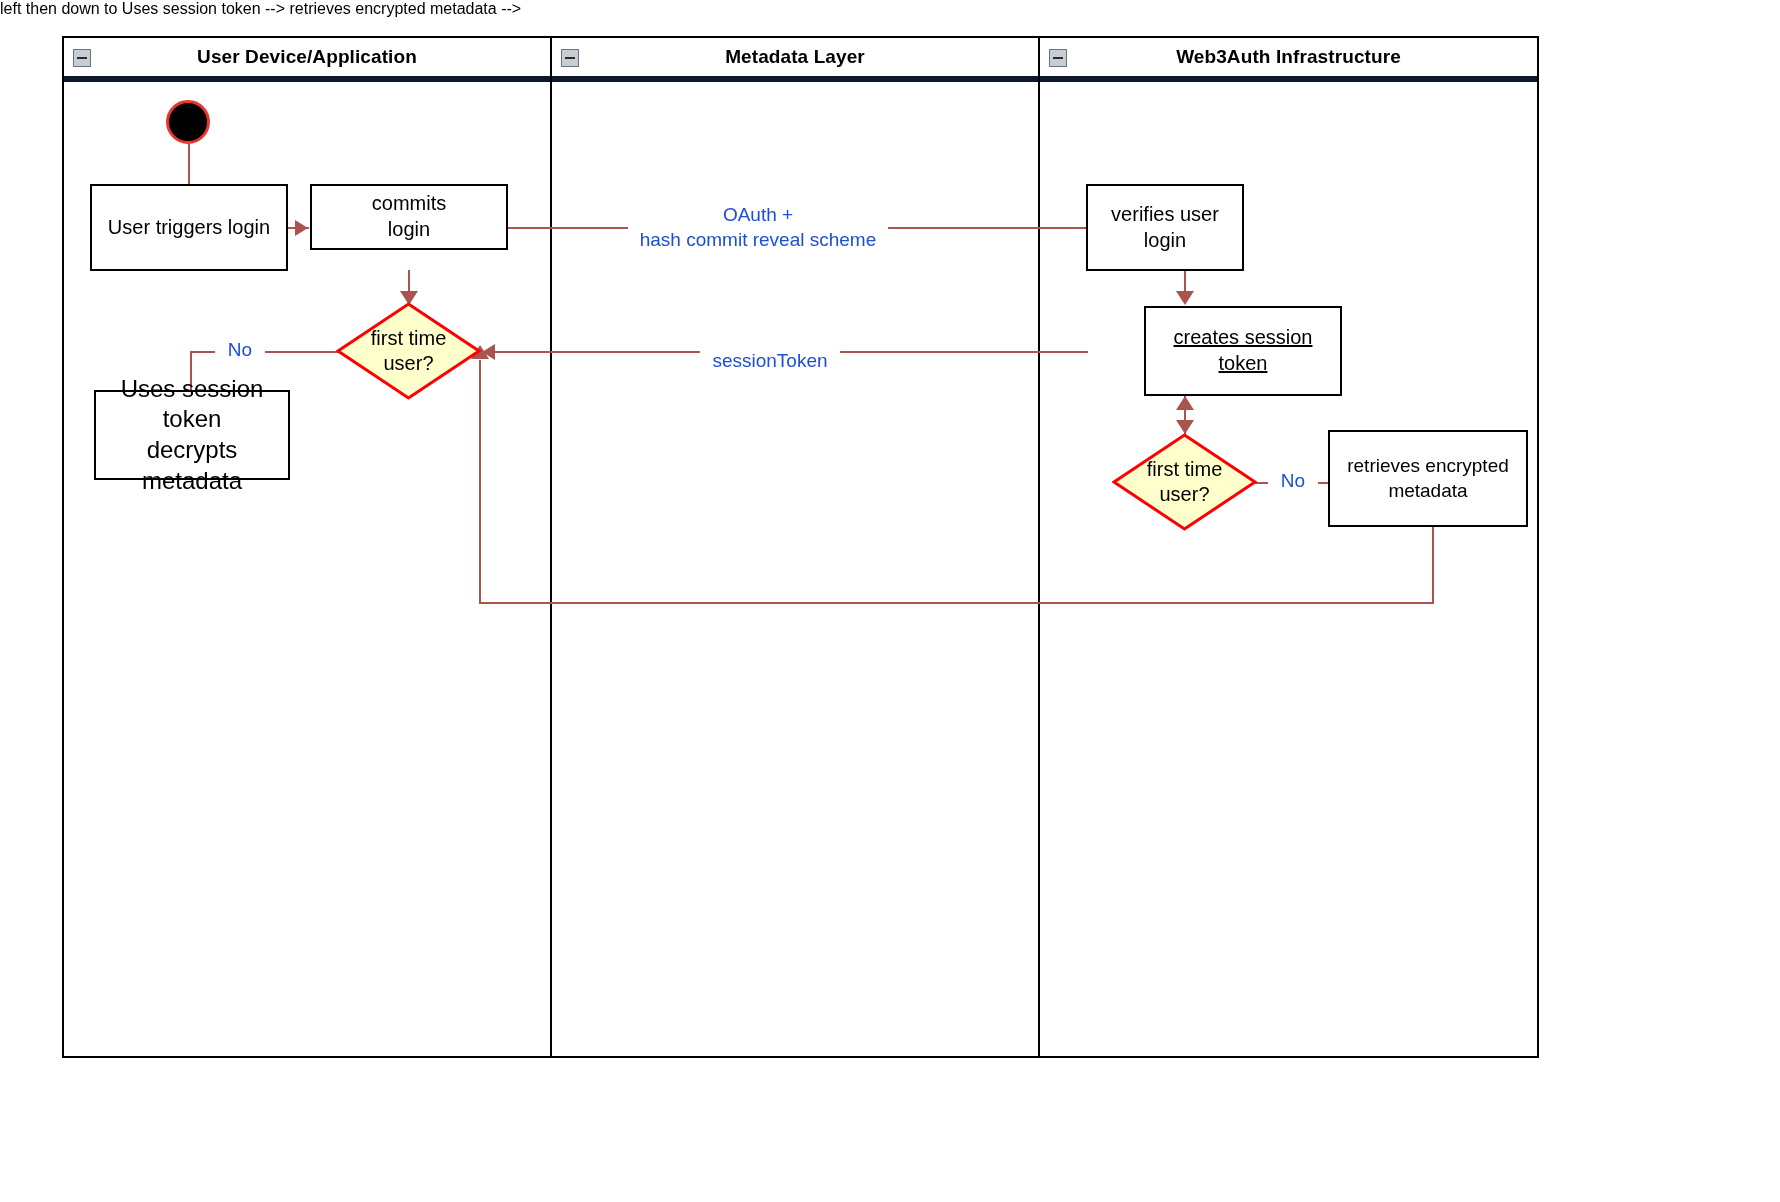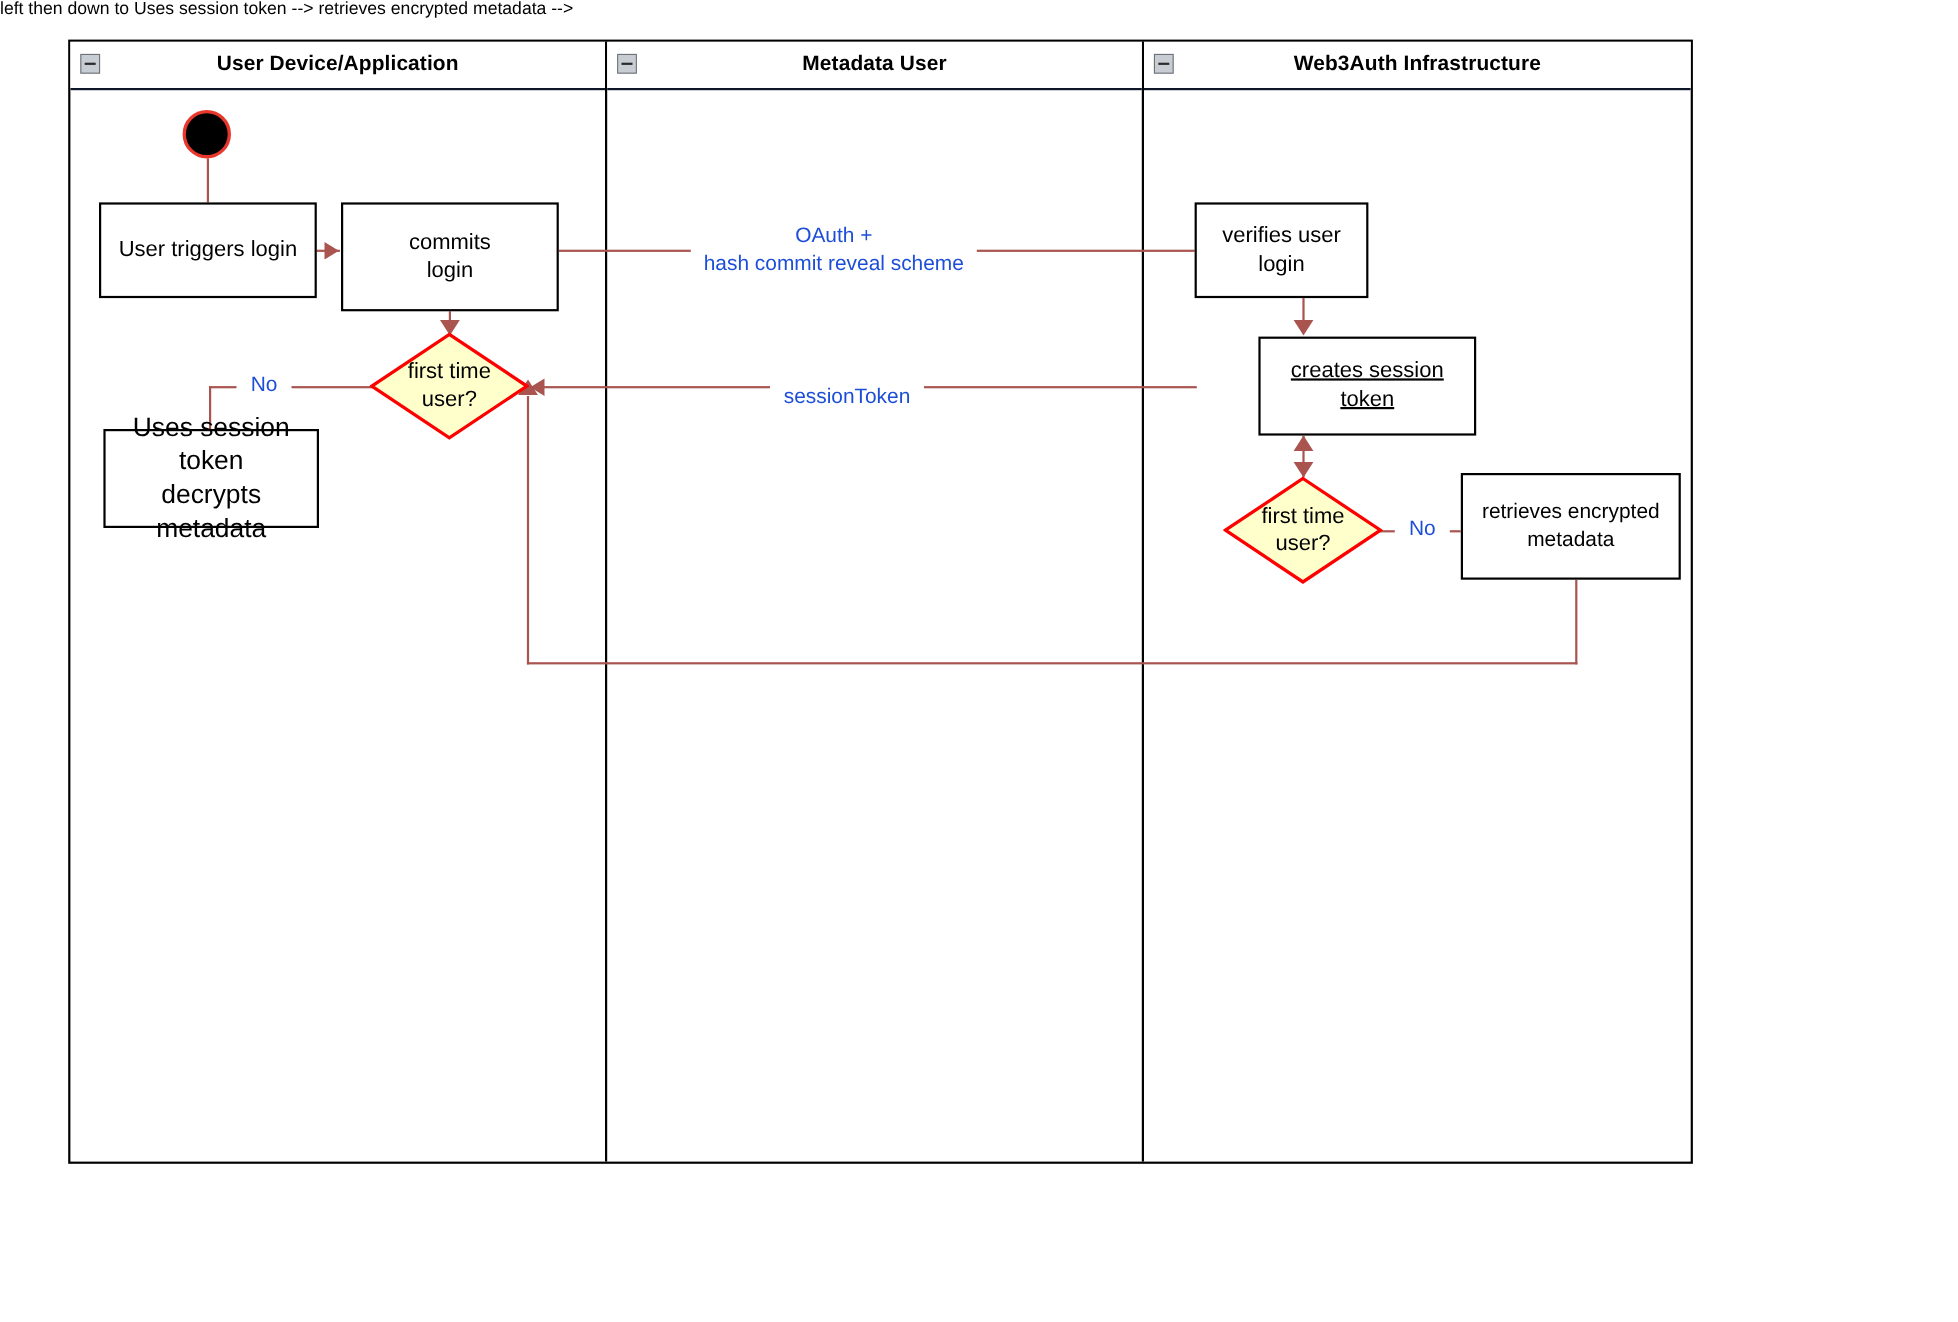--- a/index.html
+++ b/index.html
@@ -26,21 +26,21 @@
     box-sizing:border-box;
     border-right:2px solid #000000;
   }
   .lane.last{border-right:none;}
   .lane-header{
     position:absolute;
     top:0;left:0;
     width:100%;
     height:44px;
     box-sizing:border-box;
-    border-bottom:2px solid #0f172a;
+    border-bottom:6px solid #0f172a;
     background:#ffffff;
     display:flex;
     align-items:center;
     justify-content:center;
   }
   .lane-title{
     font-size:19px;
     font-weight:bold;
     color:#000000;
     letter-spacing:.1px;
@@ -158,21 +158,21 @@
           </div>
         <div class="lane-title">User Device/Application</div>
       </div>
     </div>
 
     <div class="lane" style="left:488px;width:488px;">
       <div class="lane-header">
         <div class="collapse-icon">
             <i></i>
           </div>
-        <div class="lane-title">Metadata User</div>
+        <div class="lane-title">Metadata Layer</div>
       </div>
     </div>
 
     <div class="lane last" style="left:976px;width:497px;">
       <div class="lane-header">
         <div class="collapse-icon">
             <i></i>
           </div>
         <div class="lane-title">Web3Auth Infrastructure</div>
       </div>
@@ -226,21 +226,21 @@
   <div class="edge h" style="left:479px;top:602px;width:955px;"></div>
   <div class="edge v" style="left:479px;top:360px;height:244px;"></div>
   <div class="arrow up" style="left:471px;top:345px;"></div>
 
   
 
   <div class="start-node" style="left:166px;top:100px;"></div>
 
   <div class="node" style="left:90px;top:184px;width:198px;height:87px;">User triggers login</div>
 
-  <div class="node" style="left:310px;top:184px;width:198px;height:99px;">commits
+  <div class="node" style="left:310px;top:184px;width:198px;height:66px;">commits
 login</div>
 
   <div class="diamond" style="left:336px;top:302px;width:145px;height:98px;">
     <svg width="145" height="98" viewBox="0 0 145 98">
       <polygon points="72.5,2 143,49 72.5,96 2,49" fill="#ffffcc" stroke="#ff0000" stroke-width="3"></polygon>
     </svg>
     <span>first time
 user?</span>
   </div>
 

